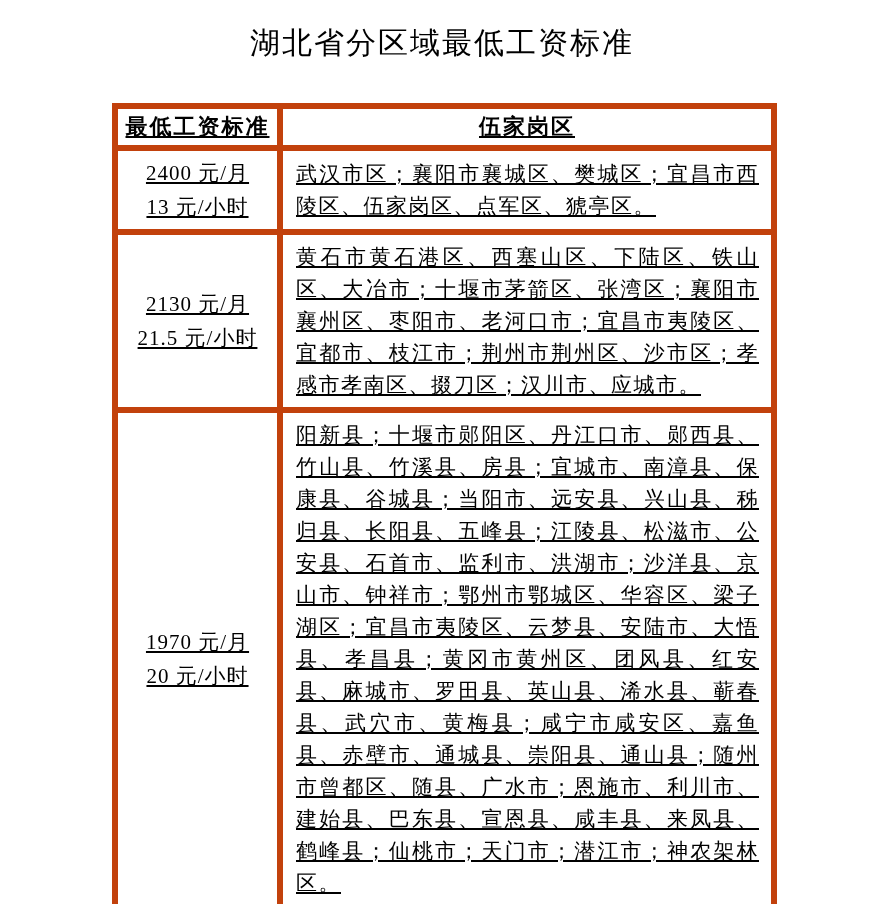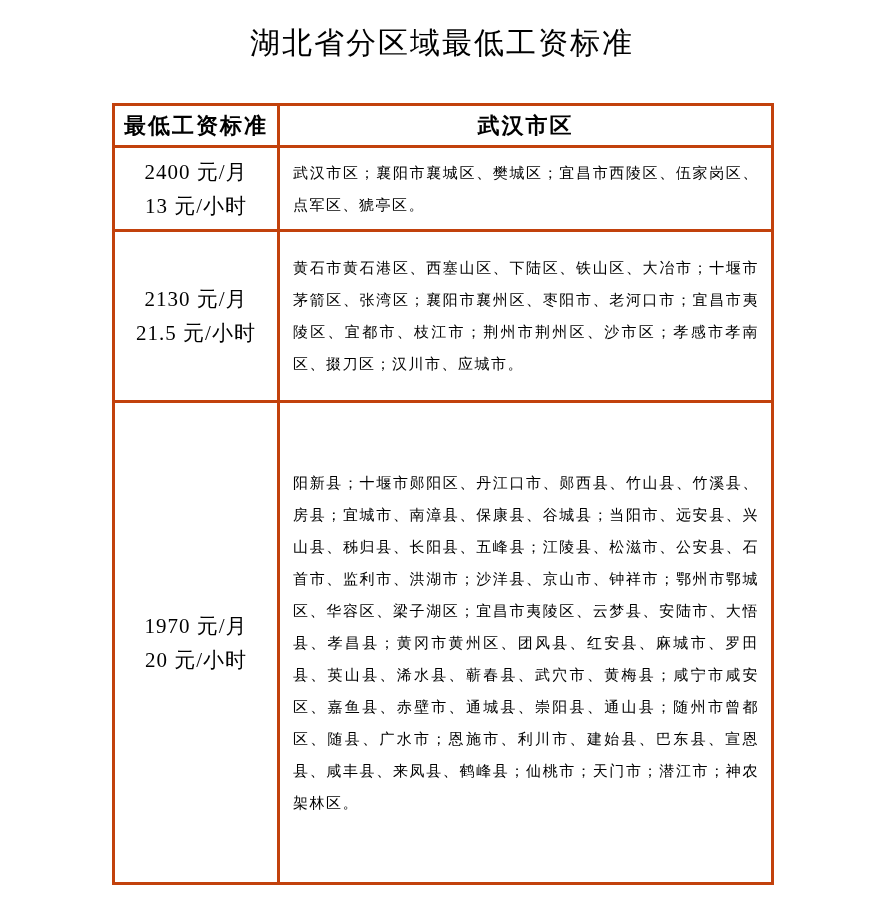--- a/index.html
+++ b/index.html
@@ -28,22 +28,23 @@
     table-layout: fixed;
     width: 659px;
     margin: 41px 0 0 112px;
     border: 2px solid #000000;
     border-bottom-width: 3px;
   }
   .wage-table col.c1 { width: 165px; }
   .wage-table col.c2 { width: 494px; }
   .wage-table th,
   .wage-table td {
-    border: 3px solid #c2410c;
+    border: 6px solid #c2410c;
     padding: 0;
+    text-decoration: underline;
   }
   .wage-table thead tr { height: 42px; }
   .wage-table th {
     font-family: "Liberation Sans", sans-serif;
     font-size: 22px;
     font-weight: bold;
     text-align: center;
     letter-spacing: 2px;
     vertical-align: middle;
   }
@@ -52,21 +53,21 @@
   tr.row-3 { height: 482px; }
   td.std-cell {
     text-align: center;
     vertical-align: middle;
     font-size: 21px;
     line-height: 34px;
     letter-spacing: 1px;
   }
   td.scope-cell {
     vertical-align: middle;
-    font-size: 15px;
+    font-size: 21px;
     line-height: 32px;
     padding: 6px 12px 6px 13px;
     text-align: justify;
     text-justify: inter-character;
     letter-spacing: 1.5px;
     text-align-last: left;
   }
 </style>
 </head>
 <body>
@@ -74,21 +75,21 @@
 <div class="doc-title">湖北省分区域最低工资标准</div>
 
 <table class="wage-table">
   <colgroup>
     <col class="c1">
     <col class="c2">
   </colgroup>
   <thead>
     <tr>
       <th>最低工资标准</th>
-      <th>武汉市区</th>
+      <th>伍家岗区</th>
     </tr>
   </thead>
   <tbody>
     <tr class="row-1">
       <td class="std-cell">
         <div>2400 元/月</div>
         <div>13 元/小时</div>
       </td>
       <td class="scope-cell">武汉市区；襄阳市襄城区、樊城区；宜昌市西陵区、伍家岗区、点军区、猇亭区。</td>
     </tr>

